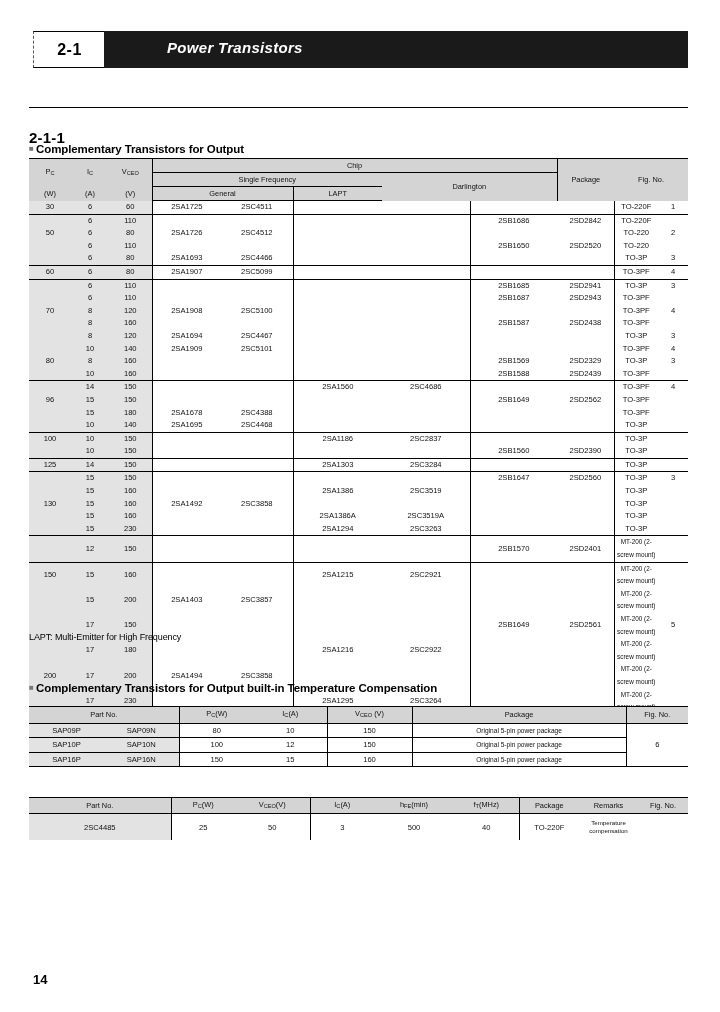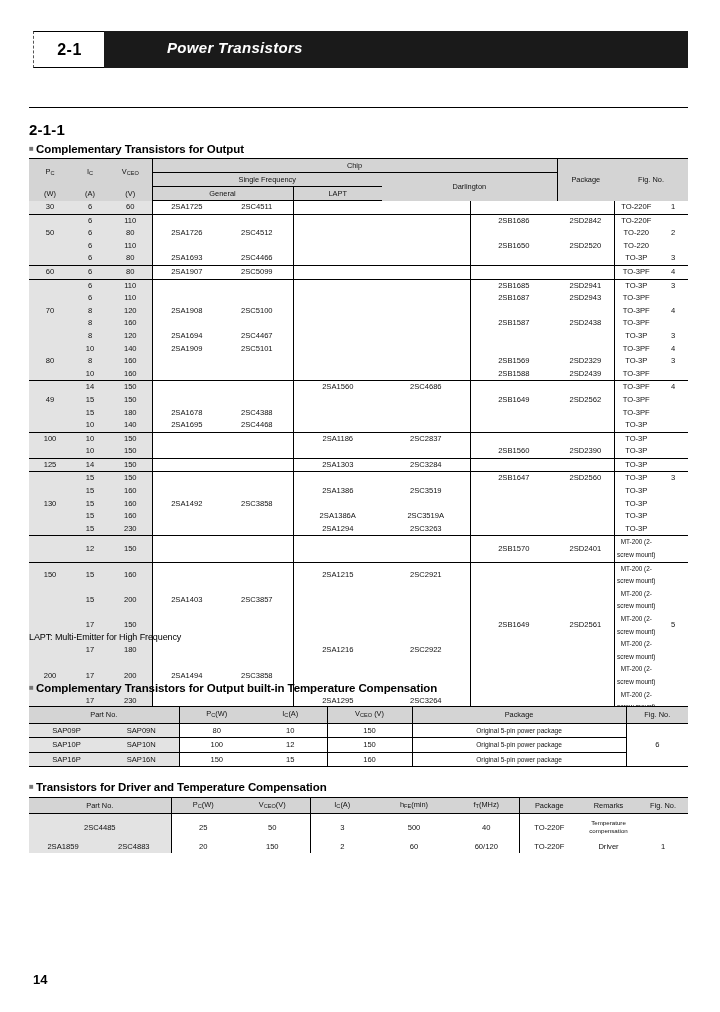--- a/index.html
+++ b/index.html
@@ -102,21 +102,21 @@
   <div class="banner">
     <div class="banner-tab">
       <span>2-1</span>
     </div>
     <div class="banner-bar">
       <span>Power Transistors</span>
     </div>
   </div>
 
   <div class="hrule" style="top:107px;"></div>
-  <div class="sec-num" style="top:121px;">2-1-1</div>
+  <div class="sec-num" style="top:129px;">2-1-1</div>
 
   <div class="sub-head" style="top:143px;"><span class="bullet">■</span><span>Complementary Transistors for Output</span></div>
 
   <table id="t1">
     <colgroup>
       <col style="width:42px">
         <col style="width:38px">
         <col style="width:43px">
       <col style="width:69px">
         <col style="width:72px">
@@ -338,21 +338,21 @@
           <td class=""></td>
           <td class=""></td>
           <td class="bl">2SA1560</td>
           <td class="">2SC4686</td>
           <td class="bl"></td>
           <td class=""></td>
           <td class="bl">TO-3PF</td>
           <td class="">4</td>
         </tr>
         <tr>
-          <td class="gray">49</td>
+          <td class="gray">96</td>
           <td class="gray">15</td>
           <td class="gray br">150</td>
           <td class=""></td>
           <td class=""></td>
           <td class="bl"></td>
           <td class=""></td>
           <td class="bl">2SB1649</td>
           <td class="">2SD2562</td>
           <td class="bl">TO-3PF</td>
           <td class=""></td>
@@ -629,21 +629,20 @@
           <td class="gray bb-th">SAP16N</td>
           <td class="bl bb-th">150</td>
           <td class=" bb-th">15</td>
           <td class="bl bb-th">160</td>
           <td class="bl bb-th" style="font-size: 6.6px;">Original 5-pin power package</td>
           <td class="bl bb-th"></td>
         </tr>
       </tbody>
   </table>
 
-  <div class="sub-head" style="top:781px;"><span class="bullet">■</span><span>Transistors for Driver and Temperature Compensation</span></div>
 
   <table id="t3">
     <colgroup>
       <col style="width:68px">
         <col style="width:74px">
       <col style="width:64px">
         <col style="width:75px">
         <col style="width:64px">
       <col style="width:80px">
         <col style="width:65px">
@@ -669,29 +668,17 @@
           <td class="gray tall" colspan="2">2SC4485</td>
           <td class="bl tall">25</td>
           <td class=" tall">50</td>
           <td class="bl tall">3</td>
           <td class=" tall">500</td>
           <td class=" tall">40</td>
           <td class="bl tall">TO-220F</td>
           <td class=" tall" style="font-size: 6.2px; line-height: 8px;">Temperature<br>compensation</td>
           <td class=" tall"></td>
         </tr>
-        <tr>
-          <td class="gray">2SA1859</td>
-          <td class="gray">2SC4883</td>
-          <td class="bl">20</td>
-          <td class="">150</td>
-          <td class="bl">2</td>
-          <td class="">60</td>
-          <td class="">60/120</td>
-          <td class="bl">TO-220F</td>
-          <td class="">Driver</td>
-          <td class="">1</td>
-        </tr>
       </tbody>
   </table>
 
   <div class="pagenum">14</div>
 </div>
 
 </body></html>

